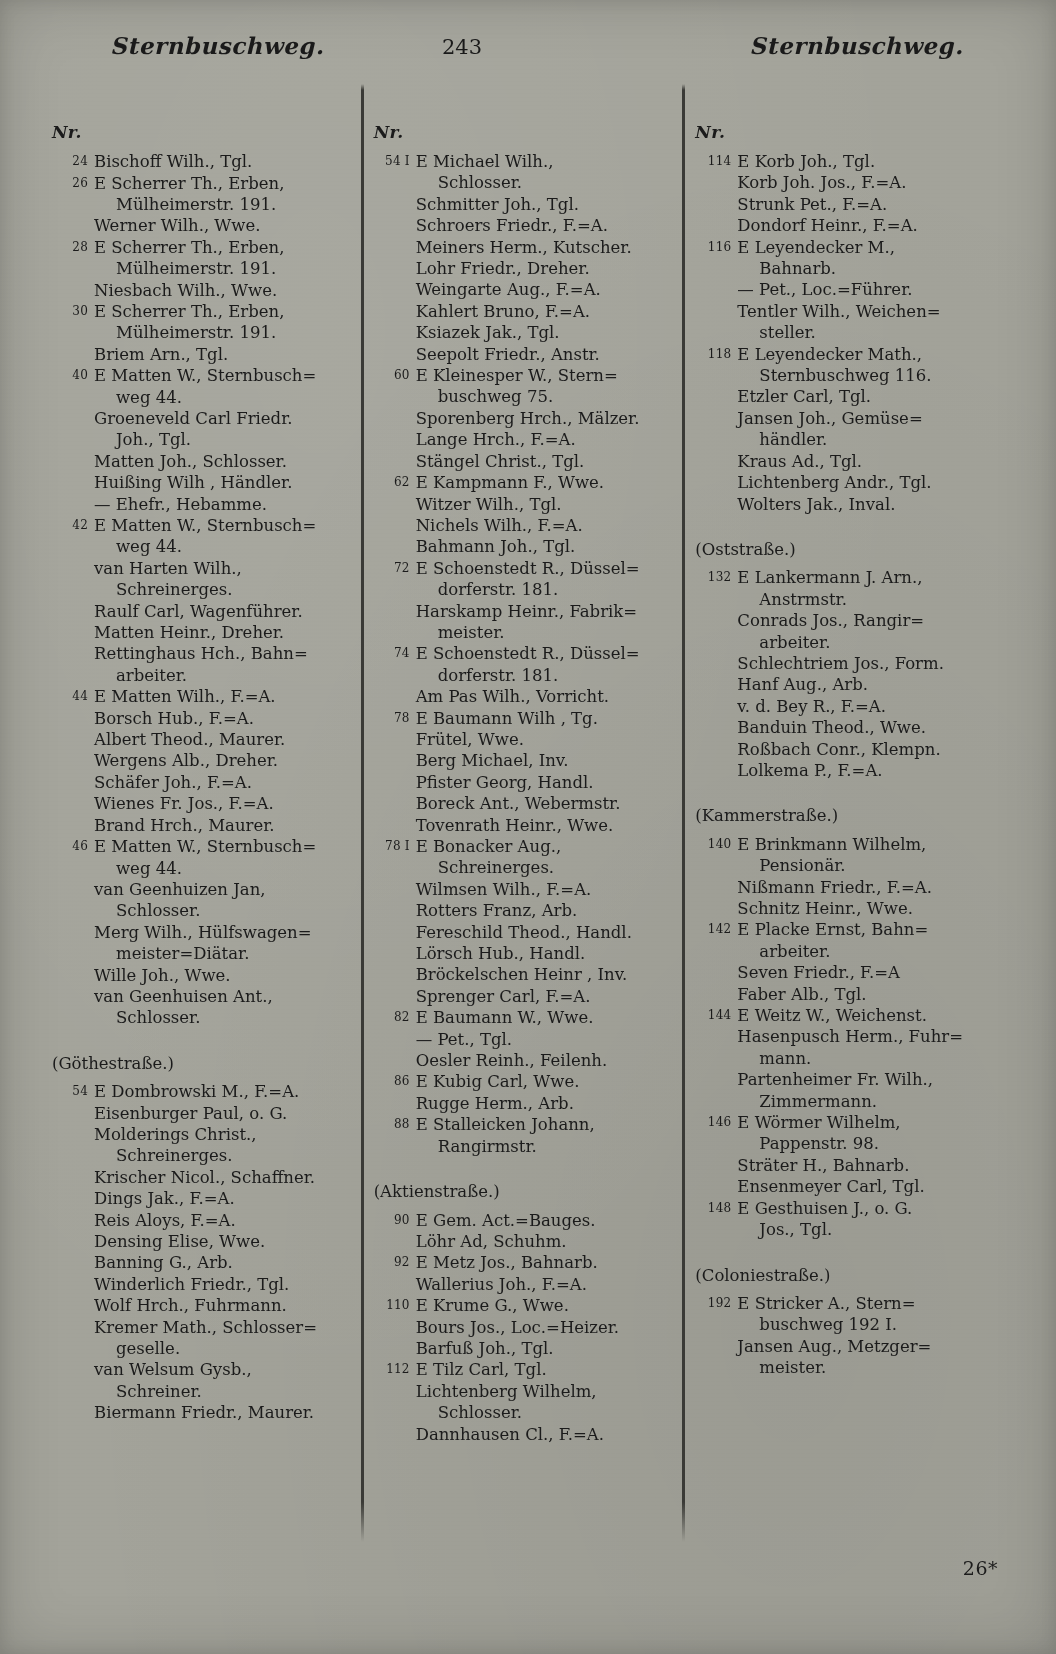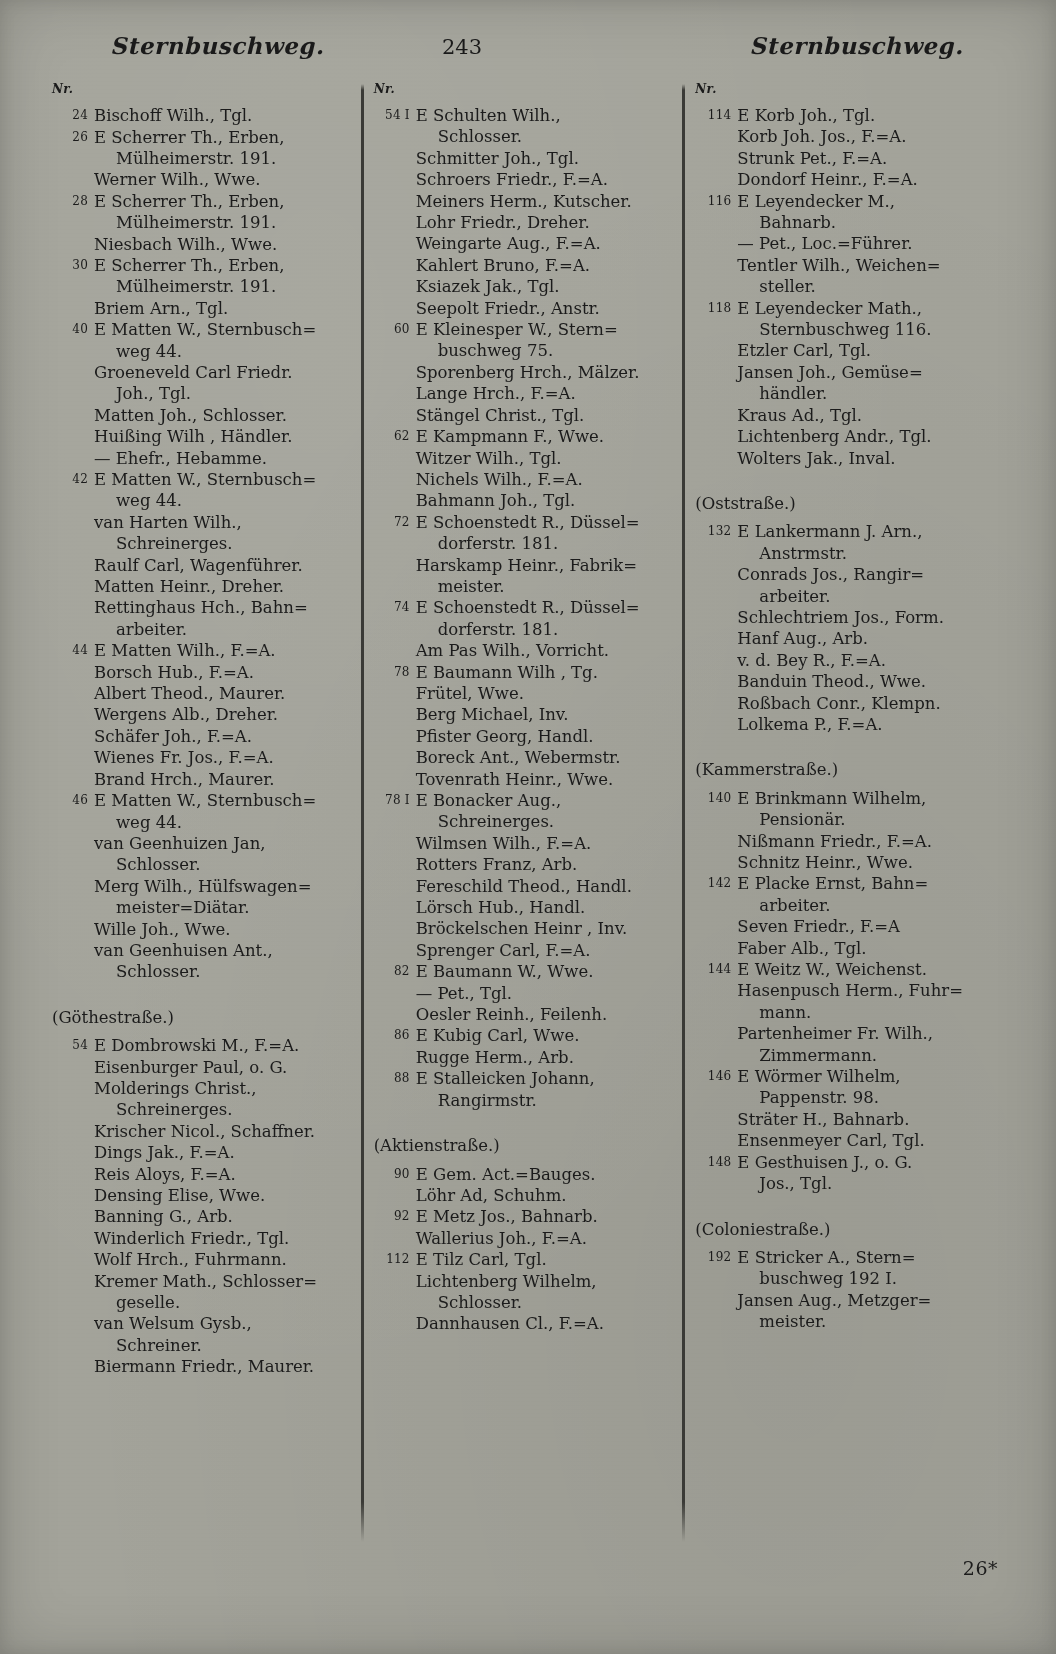--- a/index.html
+++ b/index.html
@@ -84,25 +84,26 @@
     position: relative;
     padding-right: 12px;
   }
   .rule {
     width: 3px;
     background: linear-gradient(to bottom, rgba(0,0,0,0.0) 0px, #3a3a36 6px, #3a3a36 calc(100% - 40px), rgba(0,0,0,0) 100%);
     margin: 2px 10px 0 0;
     flex: 0 0 3px;
   }
   .colhdr {
-    font-size: 12px;
+    font-size: 17px;
     font-weight: 700;
     font-style: italic;
     margin-bottom: 9px;
     letter-spacing: 0.3px;
+    margin-top: 40px;
   }
 
   .entry {
     display: flex;
     font-size: 16.5px;
     line-height: 21.5px;
     margin-bottom: 0px;
   }
   .num {
     width: 36px;
@@ -257,21 +258,21 @@
             <div class="ln fraktur">Biermann Friedr., Maurer.</div>
           </div>
         </div>
       </div>
       <div class="rule"></div>
       <div class="col">
         <div class="colhdr fraktur">Nr.</div>
         <div class="entry">
           <div class="num fraktur">54 I</div>
           <div class="body">
-            <div class="ln fraktur">E Schulten Wilh.,</div>
+            <div class="ln fraktur">E Michael Wilh.,</div>
             <div class="ln fraktur ind">Schlosser.</div>
             <div class="ln fraktur">Schmitter Joh., Tgl.</div>
             <div class="ln fraktur">Schroers Friedr., F.=A.</div>
             <div class="ln fraktur">Meiners Herm., Kutscher.</div>
             <div class="ln fraktur">Lohr Friedr., Dreher.</div>
             <div class="ln fraktur">Weingarte Aug., F.=A.</div>
             <div class="ln fraktur">Kahlert Bruno, F.=A.</div>
             <div class="ln fraktur">Ksiazek Jak., Tgl.</div>
             <div class="ln fraktur">Seepolt Friedr., Anstr.</div>
           </div>
@@ -364,20 +365,28 @@
           <div class="body">
             <div class="ln fraktur">E Gem. Act.=Bauges.</div>
             <div class="ln fraktur">Löhr Ad, Schuhm.</div>
           </div>
         </div>
         <div class="entry">
           <div class="num fraktur">92</div>
           <div class="body">
             <div class="ln fraktur">E Metz Jos., Bahnarb.</div>
             <div class="ln fraktur">Wallerius Joh., F.=A.</div>
+          </div>
+        </div>
+        <div class="entry">
+          <div class="num fraktur">110</div>
+          <div class="body">
+            <div class="ln fraktur">E Krume G., Wwe.</div>
+            <div class="ln fraktur">Bours Jos., Loc.=Heizer.</div>
+            <div class="ln fraktur">Barfuß Joh., Tgl.</div>
           </div>
         </div>
         <div class="entry">
           <div class="num fraktur">112</div>
           <div class="body">
             <div class="ln fraktur">E Tilz Carl, Tgl.</div>
             <div class="ln fraktur">Lichtenberg Wilhelm,</div>
             <div class="ln fraktur ind">Schlosser.</div>
             <div class="ln fraktur">Dannhausen Cl., F.=A.</div>
           </div>

